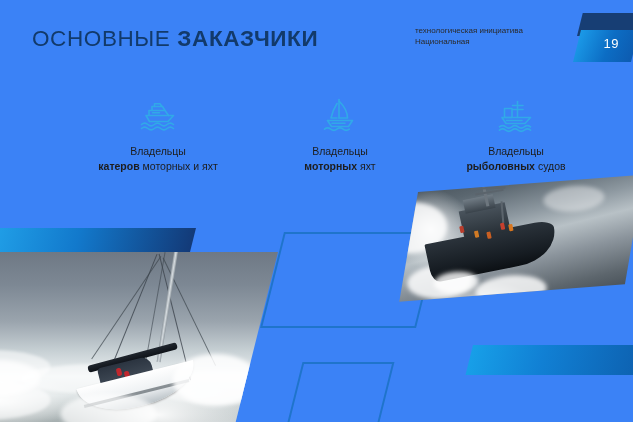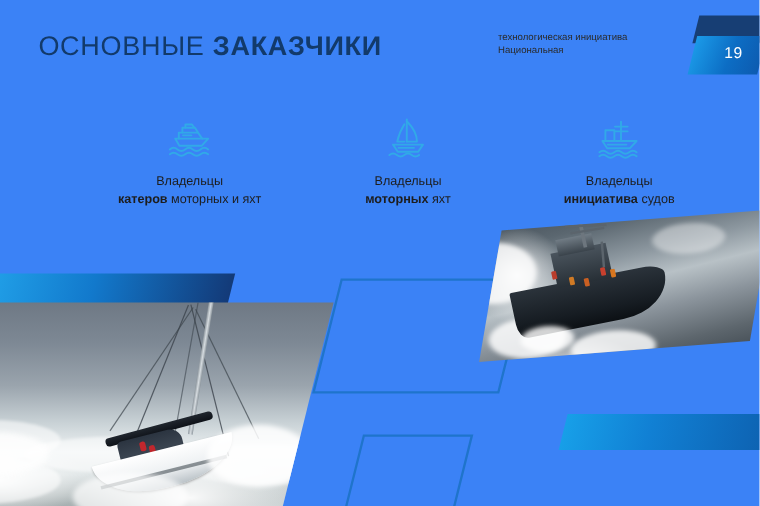--- a/index.html
+++ b/index.html
@@ -420,21 +420,21 @@
           <path d="M24.5 6.5 V22.5"></path>
           <path d="M19.5 10.5 H30"></path>
           <path d="M19.5 14.5 H30"></path>
           <path d="M13.5 25.5 H29"></path>
           <path d="M6.5 31.8 q3.1 -2.5 6.2 0 q3.1 2.5 6.2 0 q3.1 -2.5 6.2 0 q3.1 2.5 6.2 0 q3.1 -2.5 6.2 0"></path>
           <path d="M6.5 35.2 q3.1 -2.5 6.2 0 q3.1 2.5 6.2 0 q3.1 -2.5 6.2 0 q3.1 2.5 6.2 0 q3.1 -2.5 6.2 0"></path>
         </svg>
       </div>
       <div class="seg-label">
         <span>Владельцы</span><br>
-        <span class="lb">инициатива</span><span> судов</span>
+        <span class="lb">рыболовных</span><span> судов</span>
       </div>
     </div>
 
   </div>
 
   <div class="stage">
 
     <div class="outline-shape outline-a"></div>
     <div class="outline-shape outline-b"></div>
 

